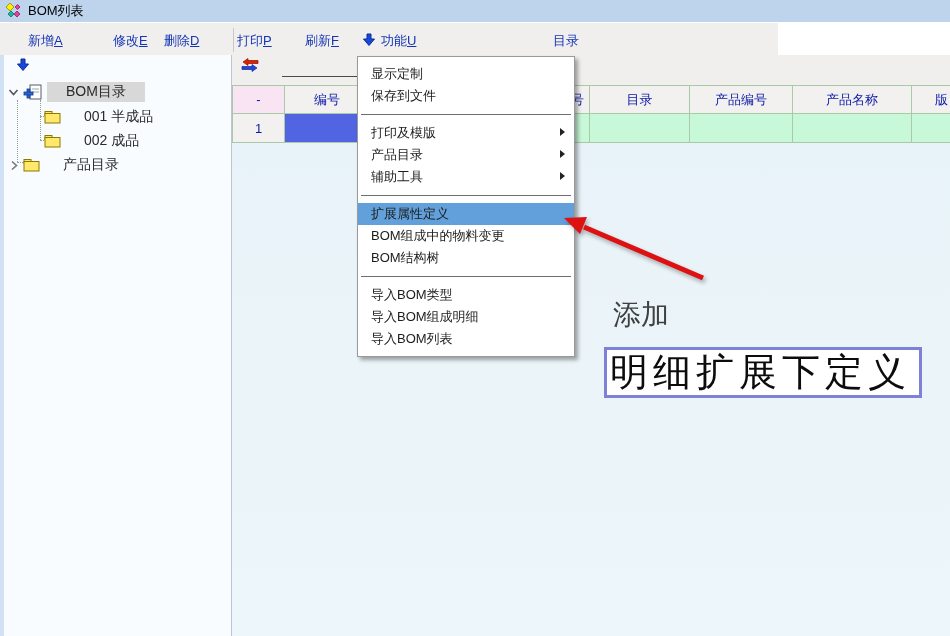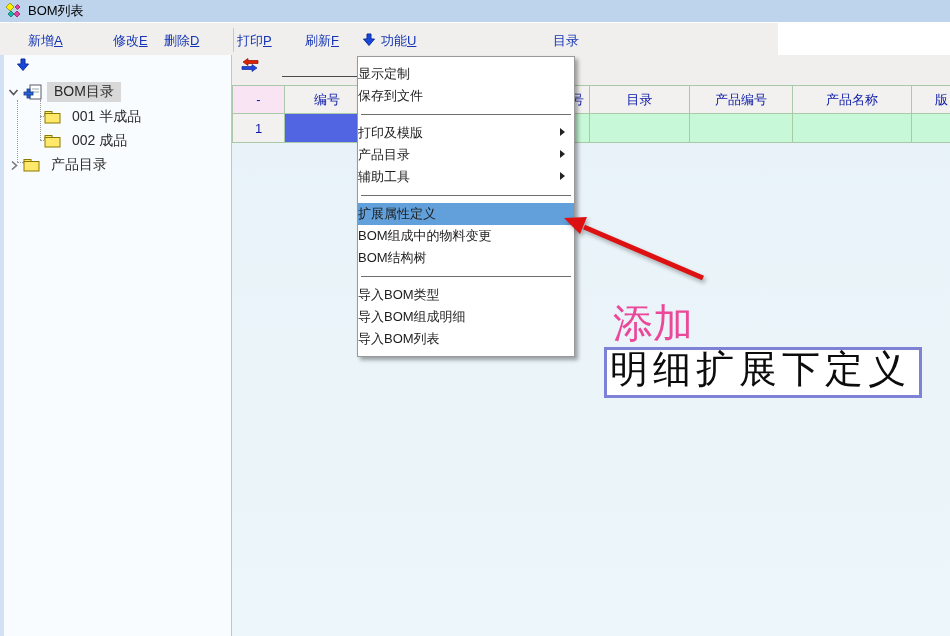--- a/index.html
+++ b/index.html
@@ -26,21 +26,21 @@
   .tbtn .u{text-decoration:underline}
   .tb-sep{position:absolute;left:233px;top:5px;height:24px;width:1px;background:#c9c8c6}
   .func-arrow{position:absolute;left:362px;top:10px}
 
   
   .left-panel{position:absolute;left:0;top:55px;width:231px;height:581px;background:var(--panel_bg)}
   .left-edge{position:absolute;left:0;top:55px;width:4px;height:581px;background:#cfe1f2}
   .panel-divider{position:absolute;left:231px;top:55px;width:1px;height:581px;background:#b9c6cf}
   .panel-func-arrow{position:absolute;left:16px;top:3px}
   .tree-row{position:absolute;display:flex;align-items:center;gap:4px;font-size:14px;color:#2a2a2a;white-space:nowrap}
-  .tree-label{padding:1px 7px}
+  .tree-label{padding:1px 19px}
   .tree-label.selected{background:var(--tree_selected_bg)}
   .dotline-v{position:absolute;border-left:1px dotted #9a9a9a}
   .dotline-h{position:absolute;border-top:1px dotted #9a9a9a}
 
   
   .main-panel{position:absolute;left:232px;top:55px;width:718px;height:581px;
     background:linear-gradient(180deg,#e7f2f8 0%,#edf6fa 100%)}
   .top-strip{position:absolute;left:0;top:0;width:718px;height:30px;background:var(--toolbar_bg)}
   .swap-icon-wrap{position:absolute;left:8px;top:3px}
   .field-underline{position:absolute;left:50px;top:21px;width:76px;border-bottom:1px solid #4a4a4a}
@@ -60,32 +60,32 @@
   .c7{left:680px;width:38px;border-right:none;justify-content:flex-end;padding-right:2px}
   .hcell.c0{background:var(--header_pink)}
   .dcell.c0{background:var(--header_bg)}
   .dcell.c1{background:var(--cell_selected)}
   .dcell.c2{background:var(--row_mint)}
 
   
   .menu{position:absolute;left:357px;top:56px;width:218px;background:var(--menu_bg);
     border:1px solid var(--menu_border);box-shadow:3px 3px 4px rgba(0,0,0,.35);
     padding:6px 0;z-index:10;font-size:13px;color:var(--menu_text)}
-  .mi{height:22px;line-height:22px;position:relative;white-space:nowrap}
+  .mi{height:22px;line-height:22px;padding-left:13px;position:relative;white-space:nowrap}
   .mi.hl{background:var(--menu_highlight)}
   .mi .sub{position:absolute;right:9px;top:6px;width:0;height:0;
     border-left:5px solid #222;border-top:4px solid transparent;border-bottom:4px solid transparent}
   .msep{border-top:1px solid #6f6f6f;margin:7px 3px}
 
   
   .overlay-svg{position:absolute;left:0;top:0;width:950px;height:636px;pointer-events:none;z-index:11}
   .note1{position:absolute;left:613px;top:296px;font-family:Liberation Serif, serif;
-    font-size:40px;color:#ec4899;z-index:5;white-space:nowrap}
+    font-size:28px;color:#404040;z-index:5;white-space:nowrap}
   .note2{position:absolute;left:604px;top:347px;width:318px;height:51px;background:#fff;
-    border:3px solid var(--note_box_border);z-index:5;font-family:Liberation Mono, monospace;
+    border:3px solid var(--note_box_border);z-index:5;font-family:Liberation Serif, serif;
     font-size:38px;color:#0c0c0c;line-height:44px;letter-spacing:5px;padding-left:3px;white-space:nowrap}
 </style>
 </head>
 <body>
 
 <div class="window">
 
   <div class="titlebar">
     <svg width="17" height="16" viewBox="0 0 17 16">
       <polygon points="5,0 9,4 5,8 1,4" fill="#ffee00" stroke="#8a8a00" stroke-width="0.8"></polygon>

